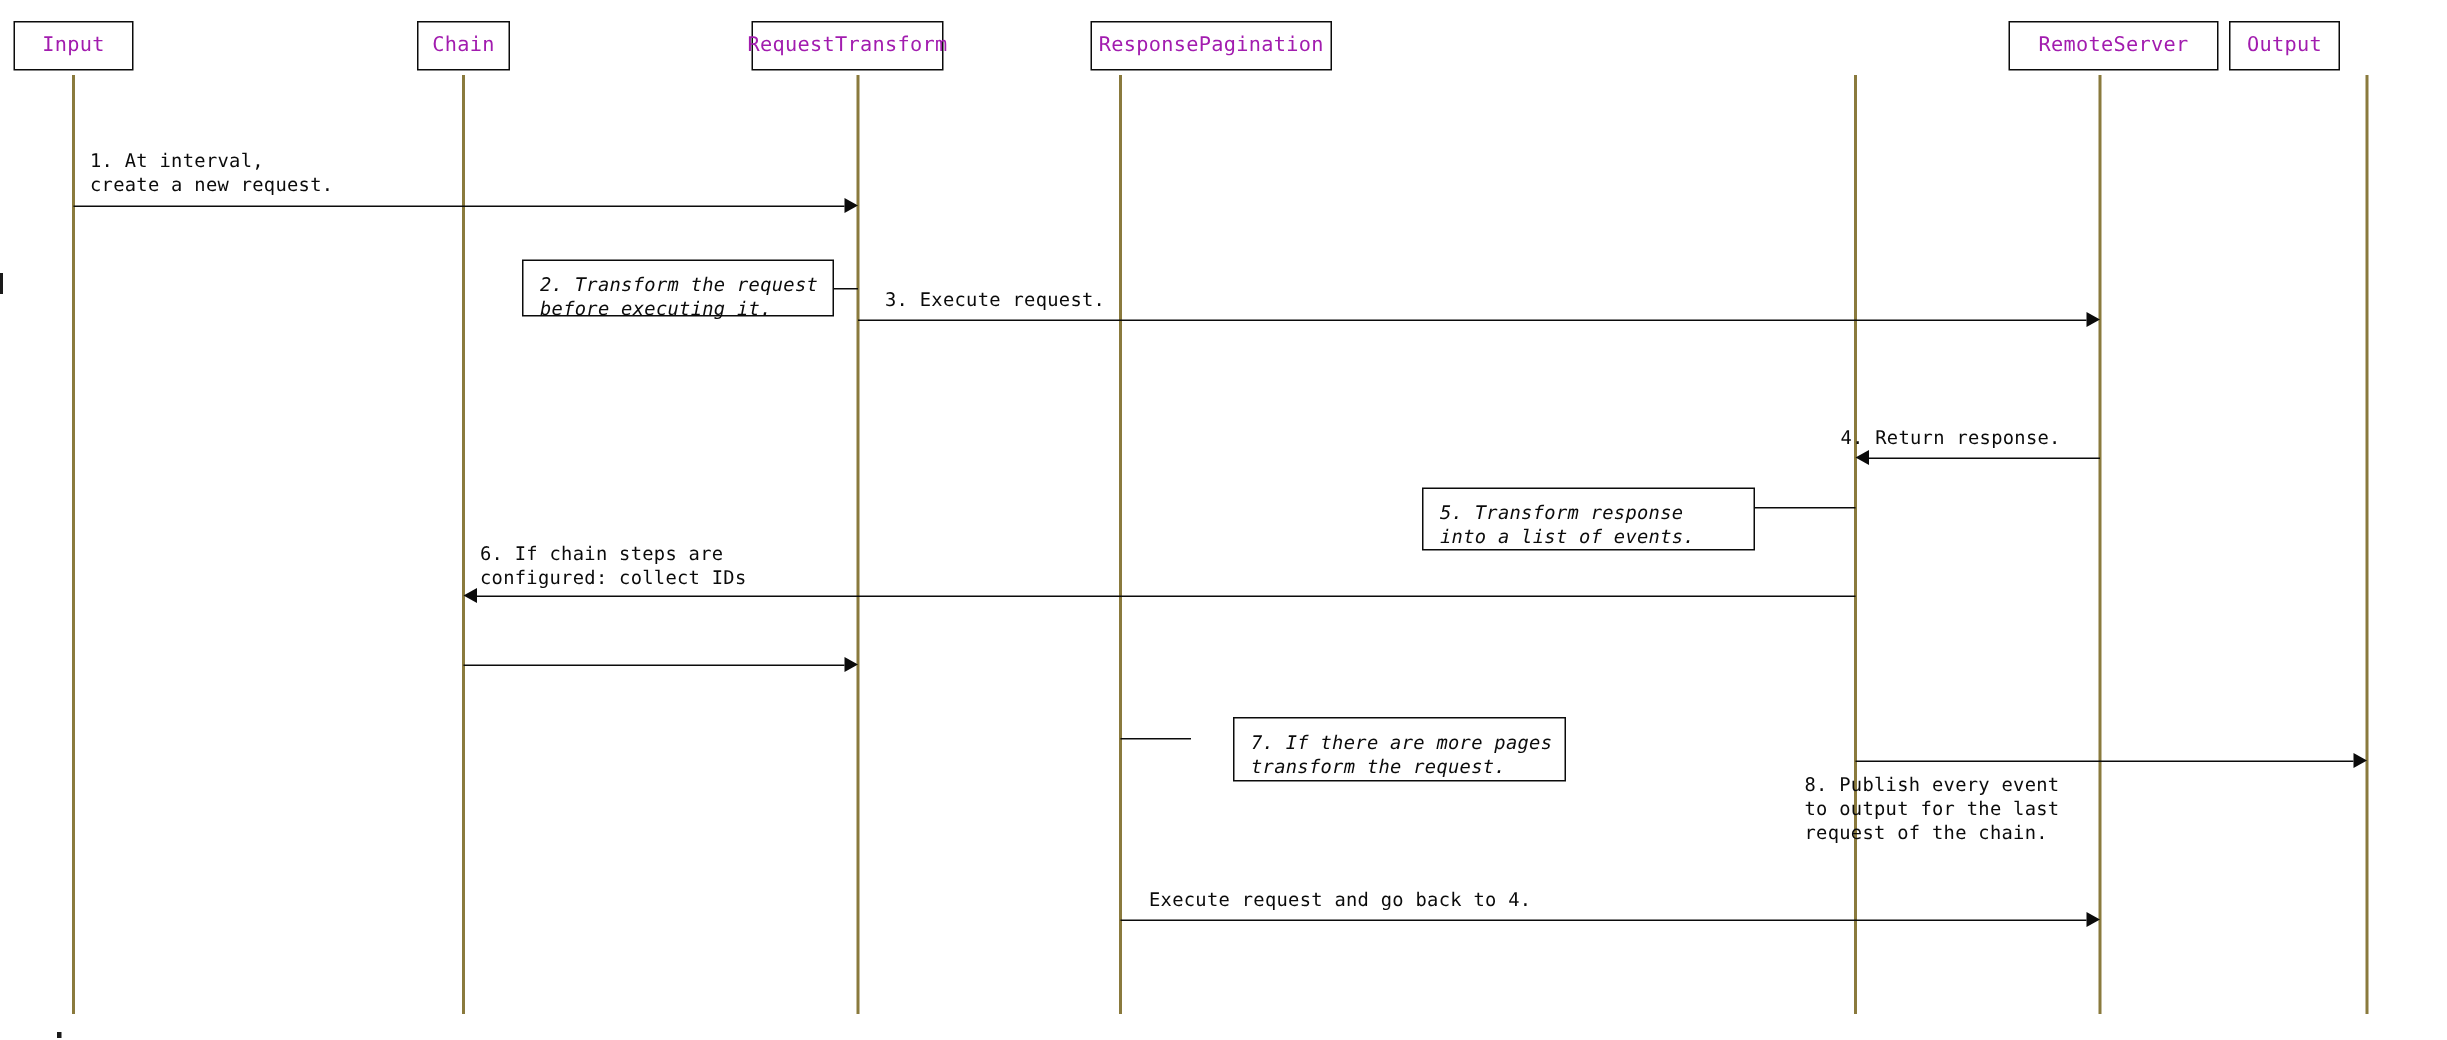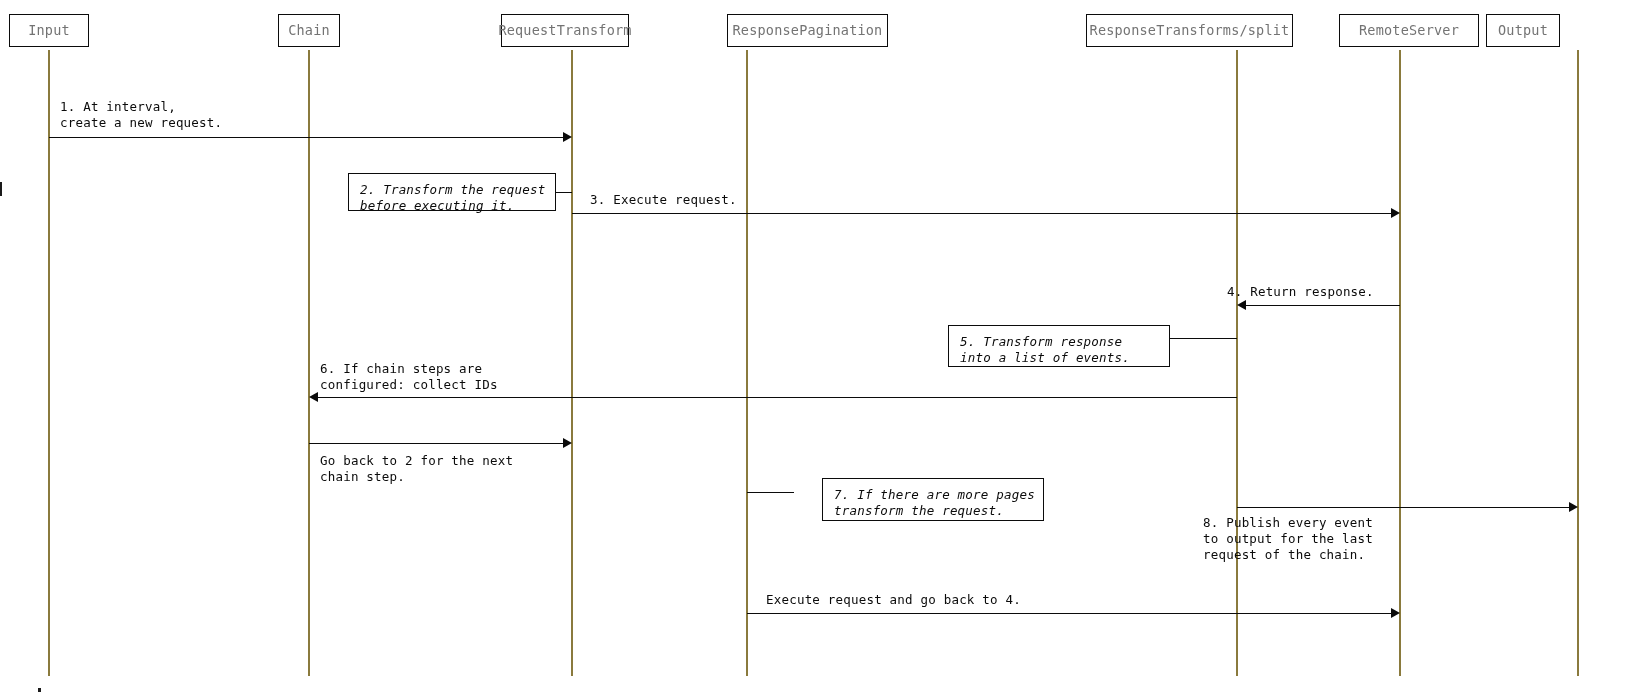--- a/index.html
+++ b/index.html
@@ -16,21 +16,21 @@
     height: 693px;
     background: #ffffff;
     overflow: hidden;
   }
   
   .participant {
     position: absolute;
     box-sizing: border-box;
     border: 1.5px solid #0b0b0b;
     background: #ffffff;
-    color: #737373;
+    color: #a21caf;
     font-size: 13.5px;
     line-height: 1;
     display: flex;
     align-items: center;
     justify-content: center;
     white-space: nowrap;
     letter-spacing: 0.2px;
   }
   
   .lifeline {
@@ -109,23 +109,20 @@
   </div>
   <div class="participant" style="left:278px; top:14px; width:62px; height:33px;">
     <span>Chain</span>
   </div>
   <div class="participant" style="left:501px; top:14px; width:128px; height:33px;">
     <span>RequestTransform</span>
   </div>
   <div class="participant" style="left:686px; top:14px; width:161px; height:33px;margin-left:41px;">
     <span>ResponsePagination</span>
   </div>
-  <div class="participant" style="left:1086px; top:14px; width:207px; height:33px;">
-    <span>ResponseTransforms/split</span>
-  </div>
   <div class="participant" style="left:1339px; top:14px; width:140px; height:33px;">
     <span>RemoteServer</span>
   </div>
   <div class="participant" style="left:1486px; top:14px; width:74px; height:33px;">
     <span>Output</span>
   </div>
 
   <div class="msg-label" style="left:60px; top:99px;">1. At interval,
 create a new request.</div>
   <div class="msg-line" style="left:49px; top:137px; width:514px;"></div>
@@ -147,22 +144,20 @@
   <div class="note" style="left:948px; top:325px; width:222px; height:42px;">5. Transform response
 into a list of events.</div>
 
   <div class="msg-label" style="left:320px; top:361px;">6. If chain steps are
 configured: collect IDs</div>
   <div class="msg-line" style="left:318px; top:397px; width:919px;"></div>
   <div class="arrowhead left" style="left:309px; top:392px;"></div>
 
   <div class="msg-line" style="left:309px; top:443px; width:254px;"></div>
   <div class="arrowhead right" style="left:563px; top:438px;"></div>
-  <div class="msg-label" style="left:320px; top:453px;">Go back to 2 for the next
-chain step.</div>
 
   <div class="note-connector" style="left:747px; top:492px; width:47px;"></div>
   <div class="note" style="left:794px; top:478px; width:222px; height:43px;margin-left:28px;">7. If there are more pages
 transform the request.</div>
 
   <div class="msg-line" style="left:1237px; top:507px; width:332px;"></div>
   <div class="arrowhead right" style="left:1569px; top:502px;"></div>
   <div class="msg-label" style="left:1203px; top:515px;">8. Publish every event
 to output for the last
 request of the chain.</div>

